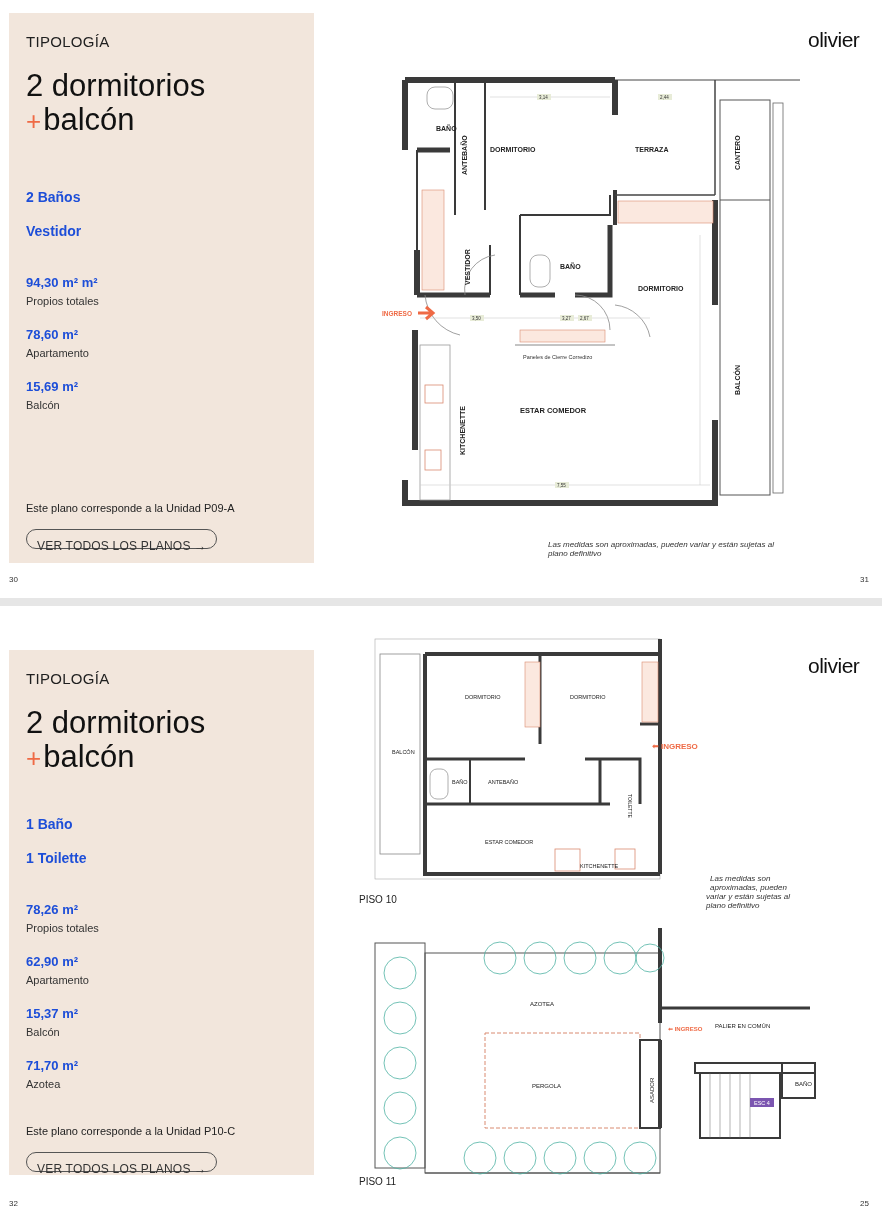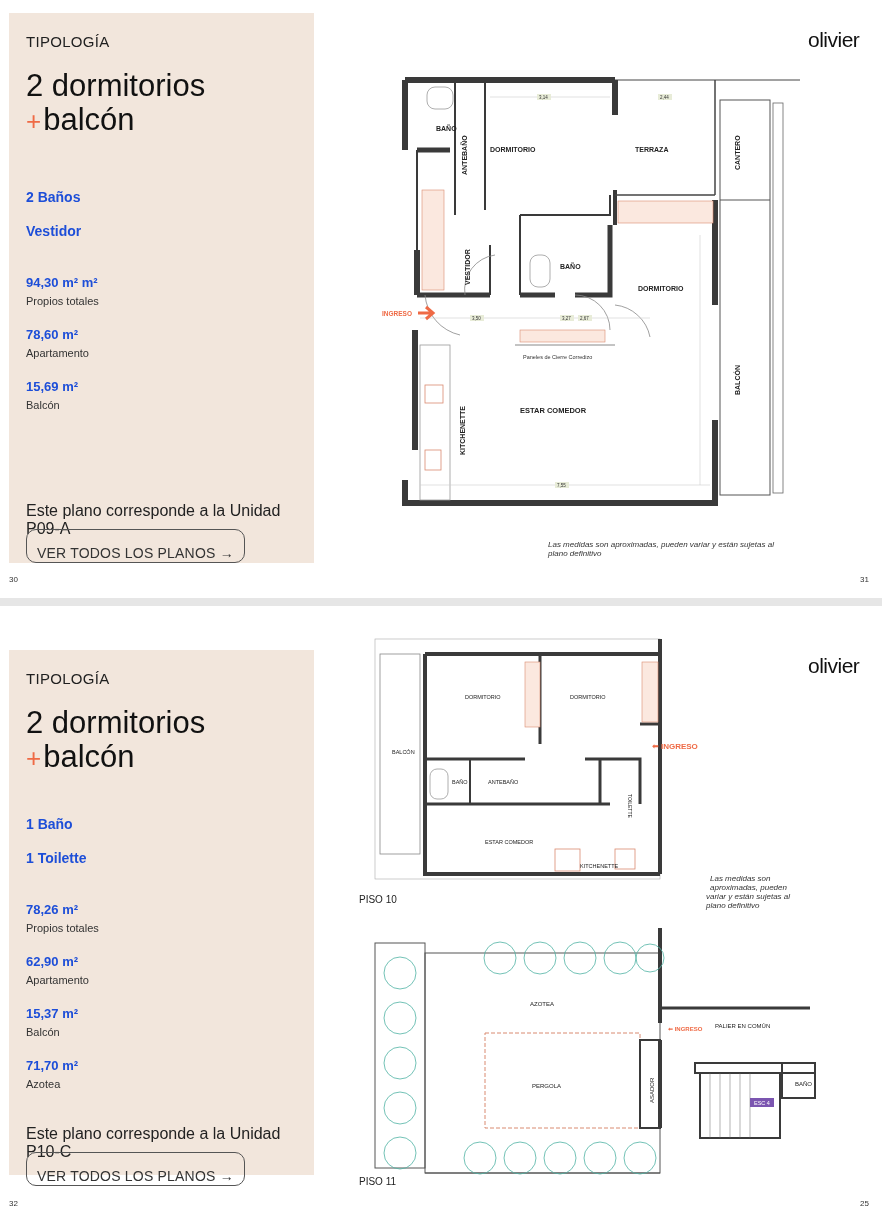--- a/index.html
+++ b/index.html
@@ -14,23 +14,23 @@
   .panel { position: absolute; left: 9px; width: 305px; background: #f2e6dc; }
   .spread.top .panel { top: 13px; height: 550px; }
   .spread.bottom .panel { top: 44px; height: 525px; }
 
   .tipologia { position: absolute; left: 17px; top: 20px; font-size: 15px; letter-spacing: 0.3px; color: #1f1f1f; }
   .headline { position: absolute; left: 17px; top: 56px; font-size: 31px; line-height: 34px; color: #111; font-weight: 400; }
   .headline .plus { color: #ef6a45; font-size: 26px; margin-right: 2px; }
   .feature { position: absolute; left: 17px; font-size: 14px; color: #1d4ed8; font-weight: 600; }
   .area-val { position: absolute; left: 17px; font-size: 13px; font-weight: 700; color: #1d4ed8; }
   .area-lbl { position: absolute; left: 17px; font-size: 11px; color: #333; }
-  .unit-note { position: absolute; left: 17px; font-size: 16px; color: #222; }
-  .ver-btn { position: absolute; left: 17px; height: 18px; padding: 16px 10px; border: 1.3px solid #555; border-radius: 10px;
-             font-size: 14px; line-height: 15px; color: #333; background: transparent; letter-spacing: 0.2px; cursor: pointer; }
+  .unit-note { position: absolute; left: 17px; font-size: 11px; color: #222; }
+  .ver-btn { position: absolute; left: 17px; height: 18px; padding: 9px 10px; border: 1.3px solid #555; border-radius: 10px;
+             font-size: 12px; line-height: 15px; color: #333; background: transparent; letter-spacing: 0.2px; cursor: pointer; }
 
   .page-num { position: absolute; font-size: 8px; color: #333; }
   .logo { position: absolute; font-size: 21px; color: #111; font-weight: 500; letter-spacing: -0.5px; }
   .disclaimer { position: absolute; font-size: 8px; font-style: italic; color: #333; }
 
   .plan { position: absolute; }
   .plan svg { display: block; }
   .plan text { font-family: "Liberation Sans", "DejaVu Sans", sans-serif; }
   .piso-lbl { position: absolute; font-size: 10px; color: #222; }
 </style>

